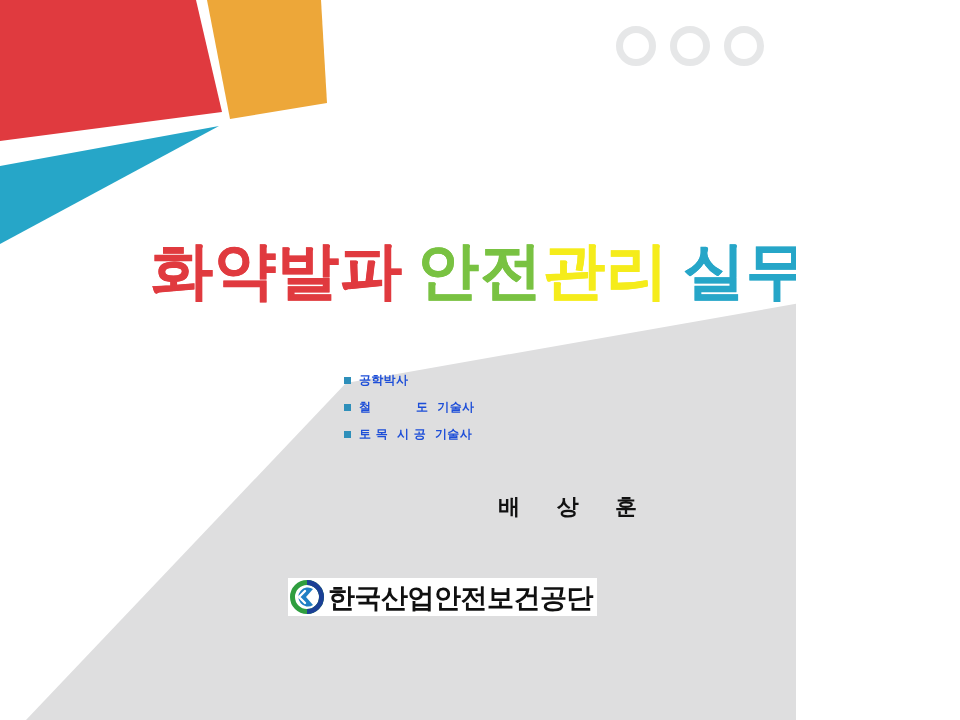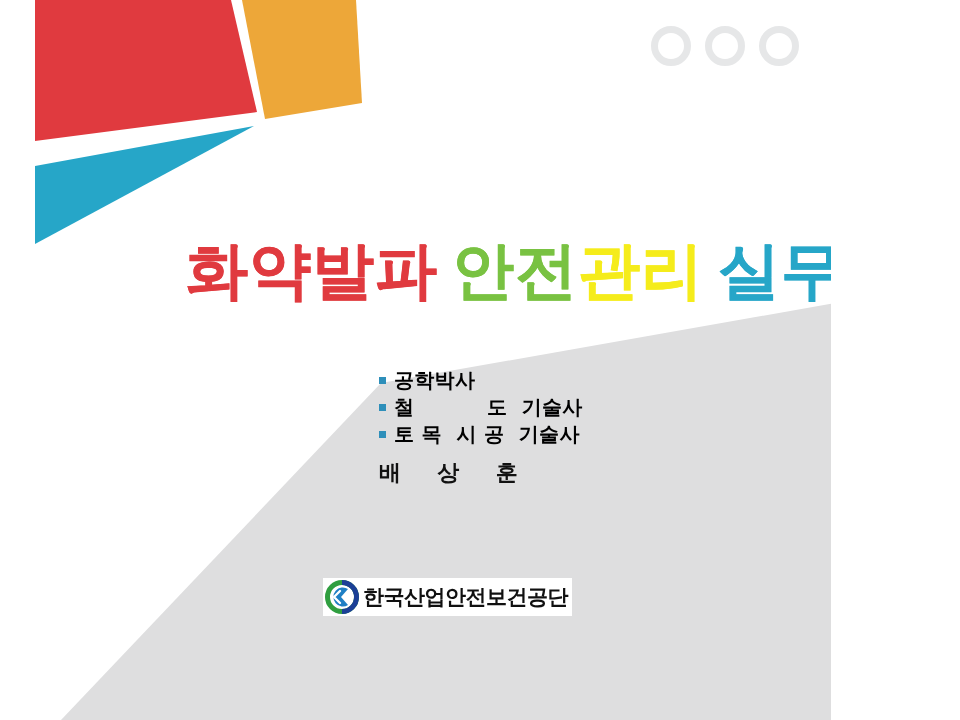--- a/index.html
+++ b/index.html
@@ -11,21 +11,20 @@
   body {
     font-family: "Liberation Sans", "DejaVu Sans", sans-serif;
   }
 
   #slide {
     position: relative;
     width: 796px;
     height: 720px;
     overflow: hidden;
     background: #ffffff;
-    margin-left: 35px;
   }
 
   
   #deco {
     position: absolute;
     left: 0;
     top: 0;
     width: 960px;
     height: 720px;
   }
@@ -84,32 +83,32 @@
   .cred-bullet {
     width: 7px;
     height: 7px;
     background: #2e8fba;
     margin-right: 8px;
     flex: 0 0 auto;
   }
   .cred-text {
     font-family: "DejaVu Sans", "Liberation Sans", sans-serif;
     font-weight: bold;
-    font-size: 20px;
-    color: #000000;
+    font-size: 12px;
+    color: #1d4ed8;
     white-space: pre;
     letter-spacing: 0.3px;
   }
 
   .presenter {
     position: absolute;
     left: 344px;
-    top: 458px;
+    top: 492px;
     width: 300px;
-    text-align: left;
+    text-align: right;
     font-family: "DejaVu Serif", "Liberation Serif", serif;
     font-weight: bold;
     font-size: 22px;
     color: #111111;
     letter-spacing: 7px;
     white-space: pre;
   }
 
   
   .org {
@@ -123,21 +122,21 @@
   }
   .org-mark {
     width: 34px;
     height: 34px;
     flex: 0 0 auto;
     margin-right: 4px;
   }
   .org-name {
     font-family: "DejaVu Sans", "Liberation Sans", sans-serif;
     font-weight: bold;
-    font-size: 21px;
+    font-size: 27px;
     color: #101010;
     letter-spacing: -0.5px;
     white-space: nowrap;
     line-height: 1;
   }
 </style>
 </head>
 <body>
 
 <div id="slide">

